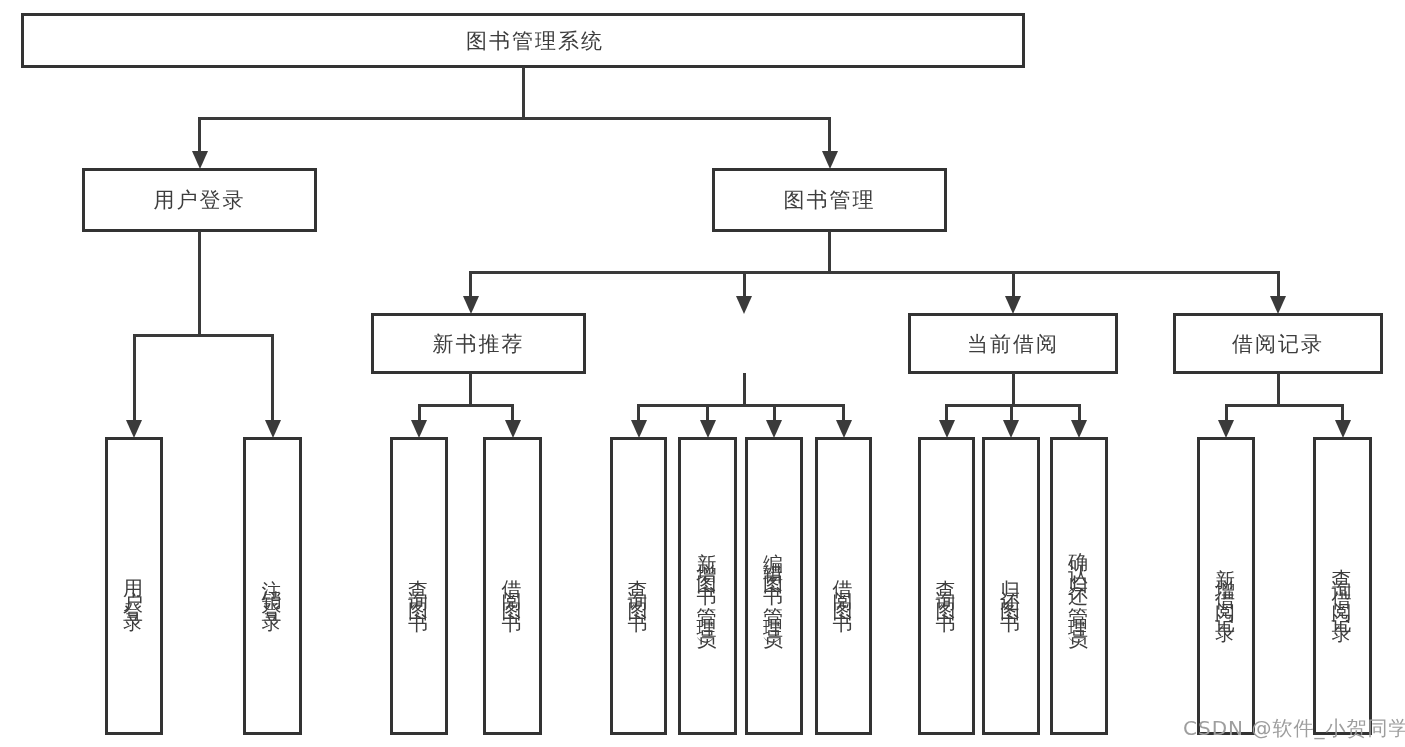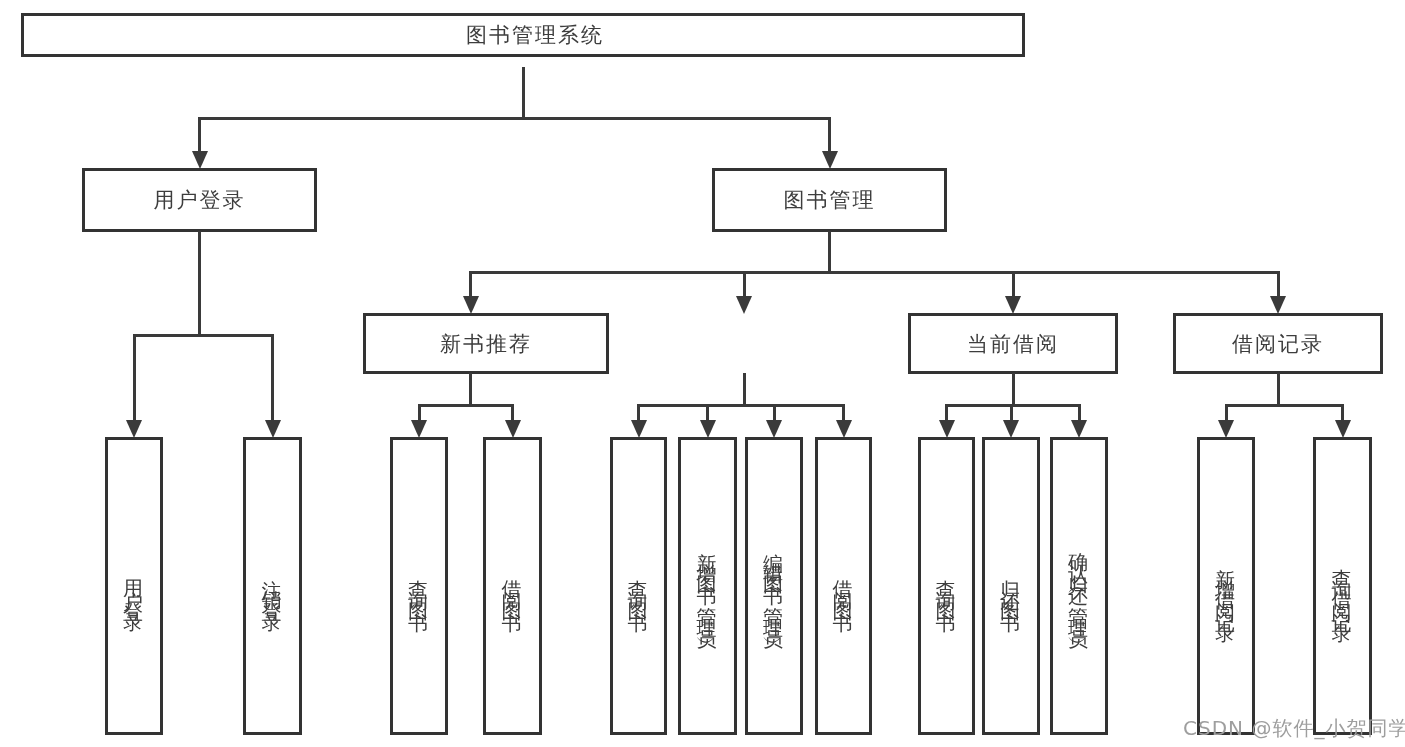--- a/index.html
+++ b/index.html
@@ -55,24 +55,24 @@
     letter-spacing: 1px;
     white-space: nowrap;
     z-index: 5;
   }
 </style>
 </head>
 <body>
 
 <div id="canvas">
   <div id="watermark">CSDN @软件_小贺同学</div>
-<div class="node" style="left: 21px; top: 13px; width: 1004px; height: 44px; padding-left: 24px;">图书管理系统</div>
+<div class="node" style="left: 21px; top: 13px; width: 1004px; height: 55px; padding-left: 24px;">图书管理系统</div>
     <div class="node" style="left: 82px; top: 168px; width: 235px; height: 64px;">用户登录</div>
     <div class="node" style="left: 712px; top: 168px; width: 235px; height: 64px; text-align: right;">图书管理</div>
-    <div class="node" style="left: 363px; top: 313px; width: 246px; height: 61px;">新书推荐</div>
+    <div class="node" style="left: 371px; top: 313px; width: 215px; height: 61px;">新书推荐</div>
     <div class="node" style="left: 908px; top: 313px; width: 210px; height: 61px;">当前借阅</div>
     <div class="node" style="left: 1173px; top: 313px; width: 210px; height: 61px;">借阅记录</div>
     <div class="node vertical" style="left: 105px; top: 437px; width: 58px; height: 298px;">用户登录</div>
     <div class="node vertical" style="left: 243px; top: 437px; width: 59px; height: 298px;">注销登录</div>
     <div class="node vertical" style="left: 390px; top: 437px; width: 58px; height: 298px;">查询图书</div>
     <div class="node vertical" style="left: 483px; top: 437px; width: 59px; height: 298px;">借阅图书</div>
     <div class="node vertical" style="left: 610px; top: 437px; width: 57px; height: 298px;">查询图书</div>
     <div class="node vertical" style="left: 678px; top: 437px; width: 59px; height: 298px;">新增图书（管理员）</div>
     <div class="node vertical" style="left: 745px; top: 437px; width: 58px; height: 298px;">编辑图书（管理员）</div>
     <div class="node vertical" style="left: 815px; top: 437px; width: 57px; height: 298px;">借阅图书</div>

